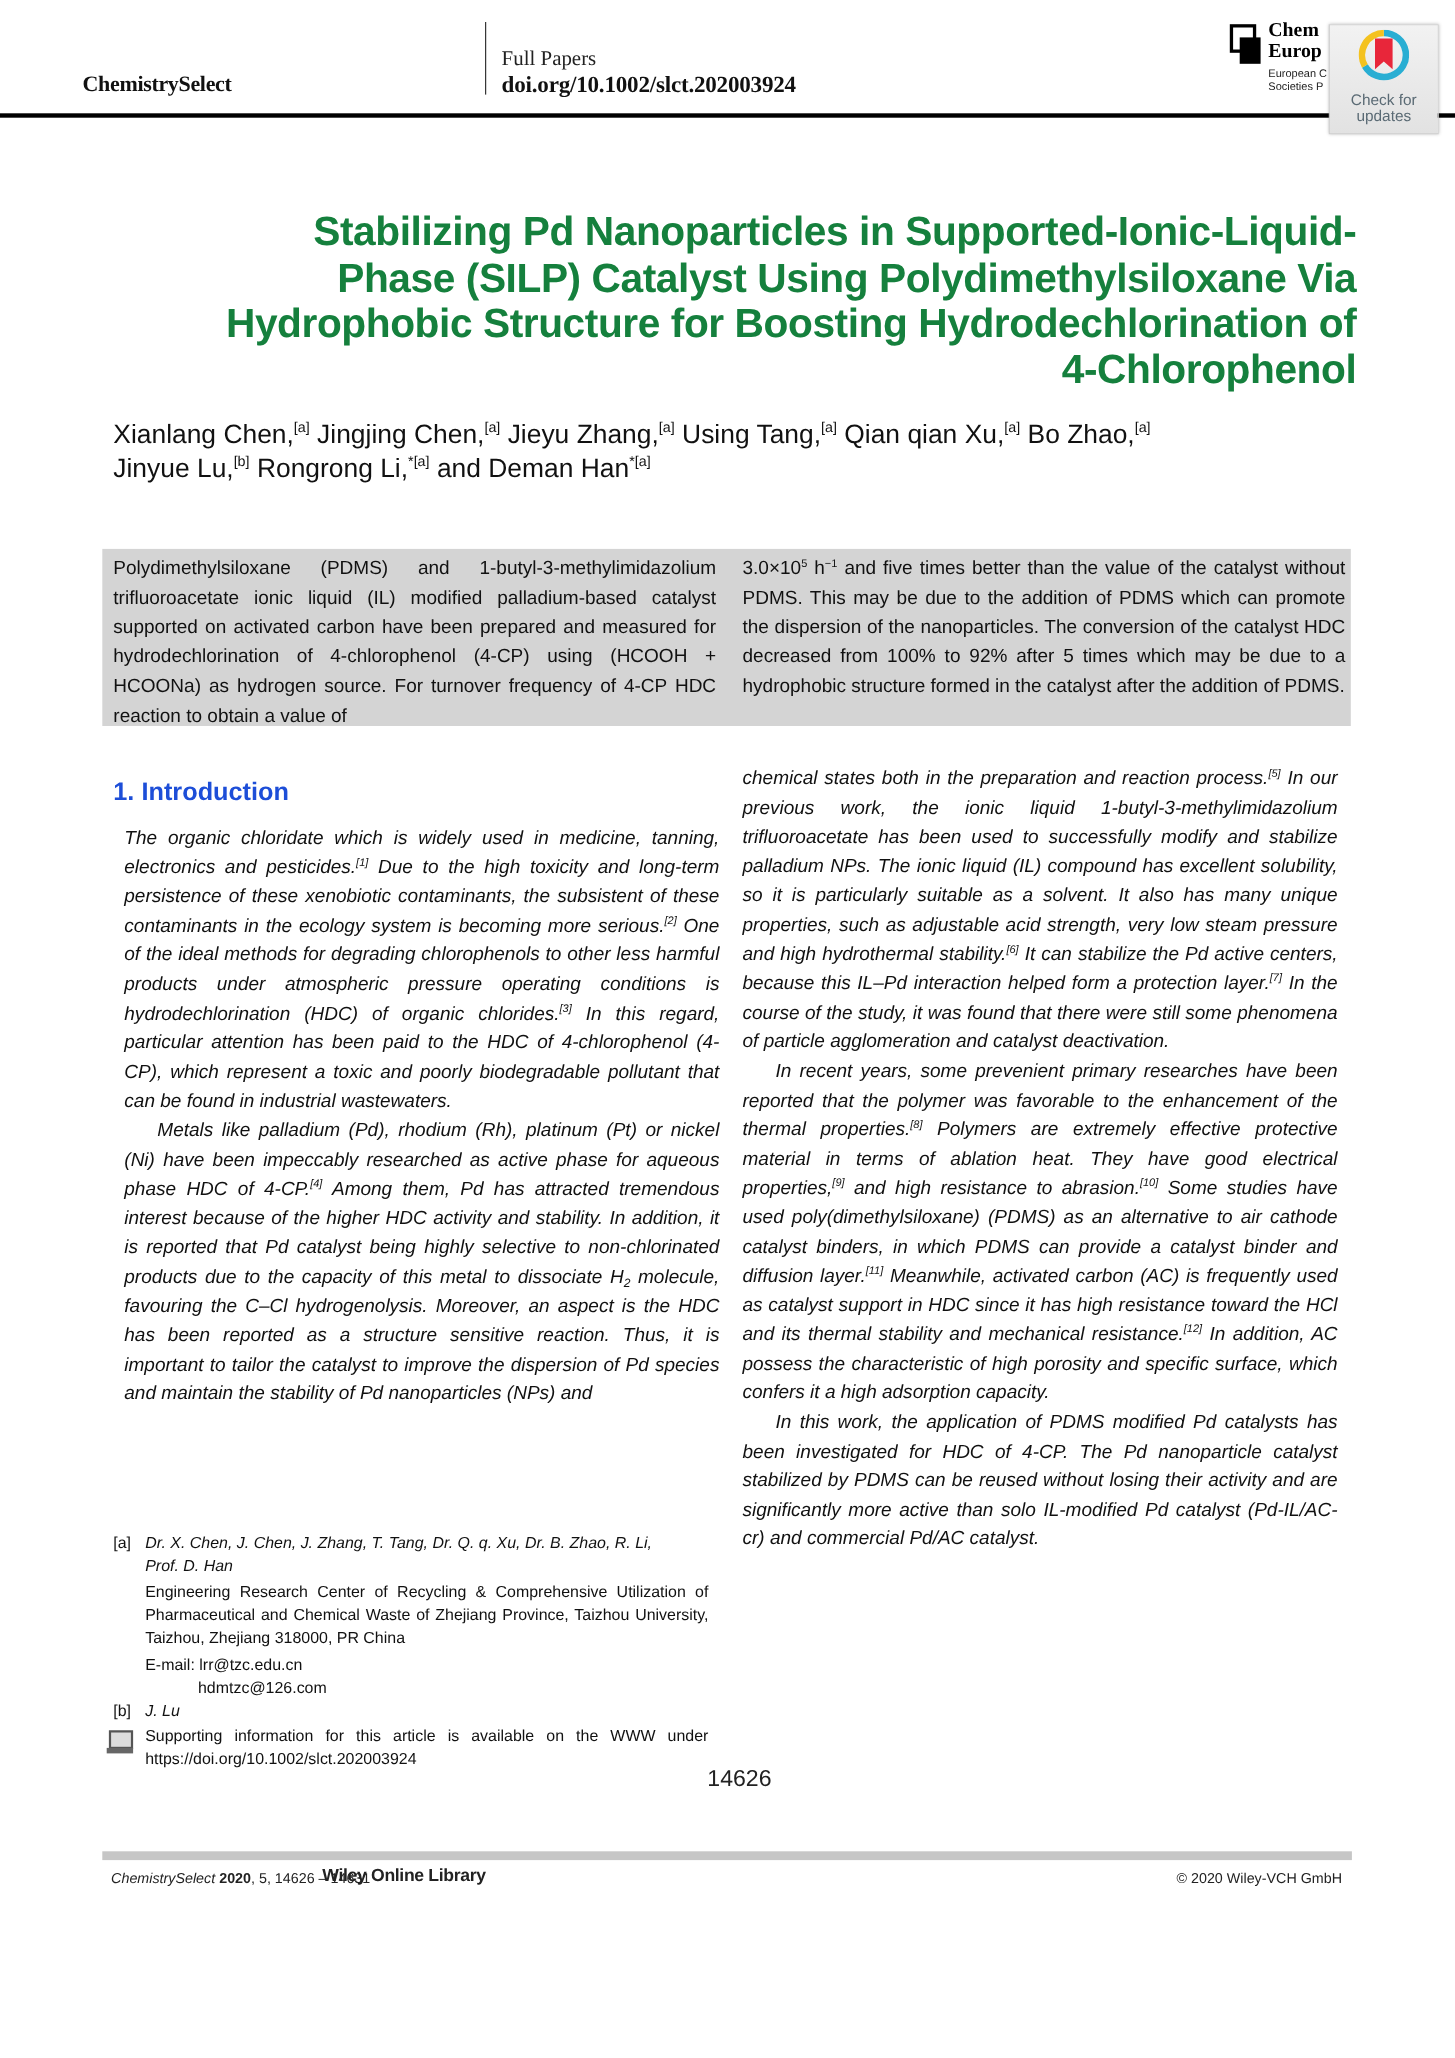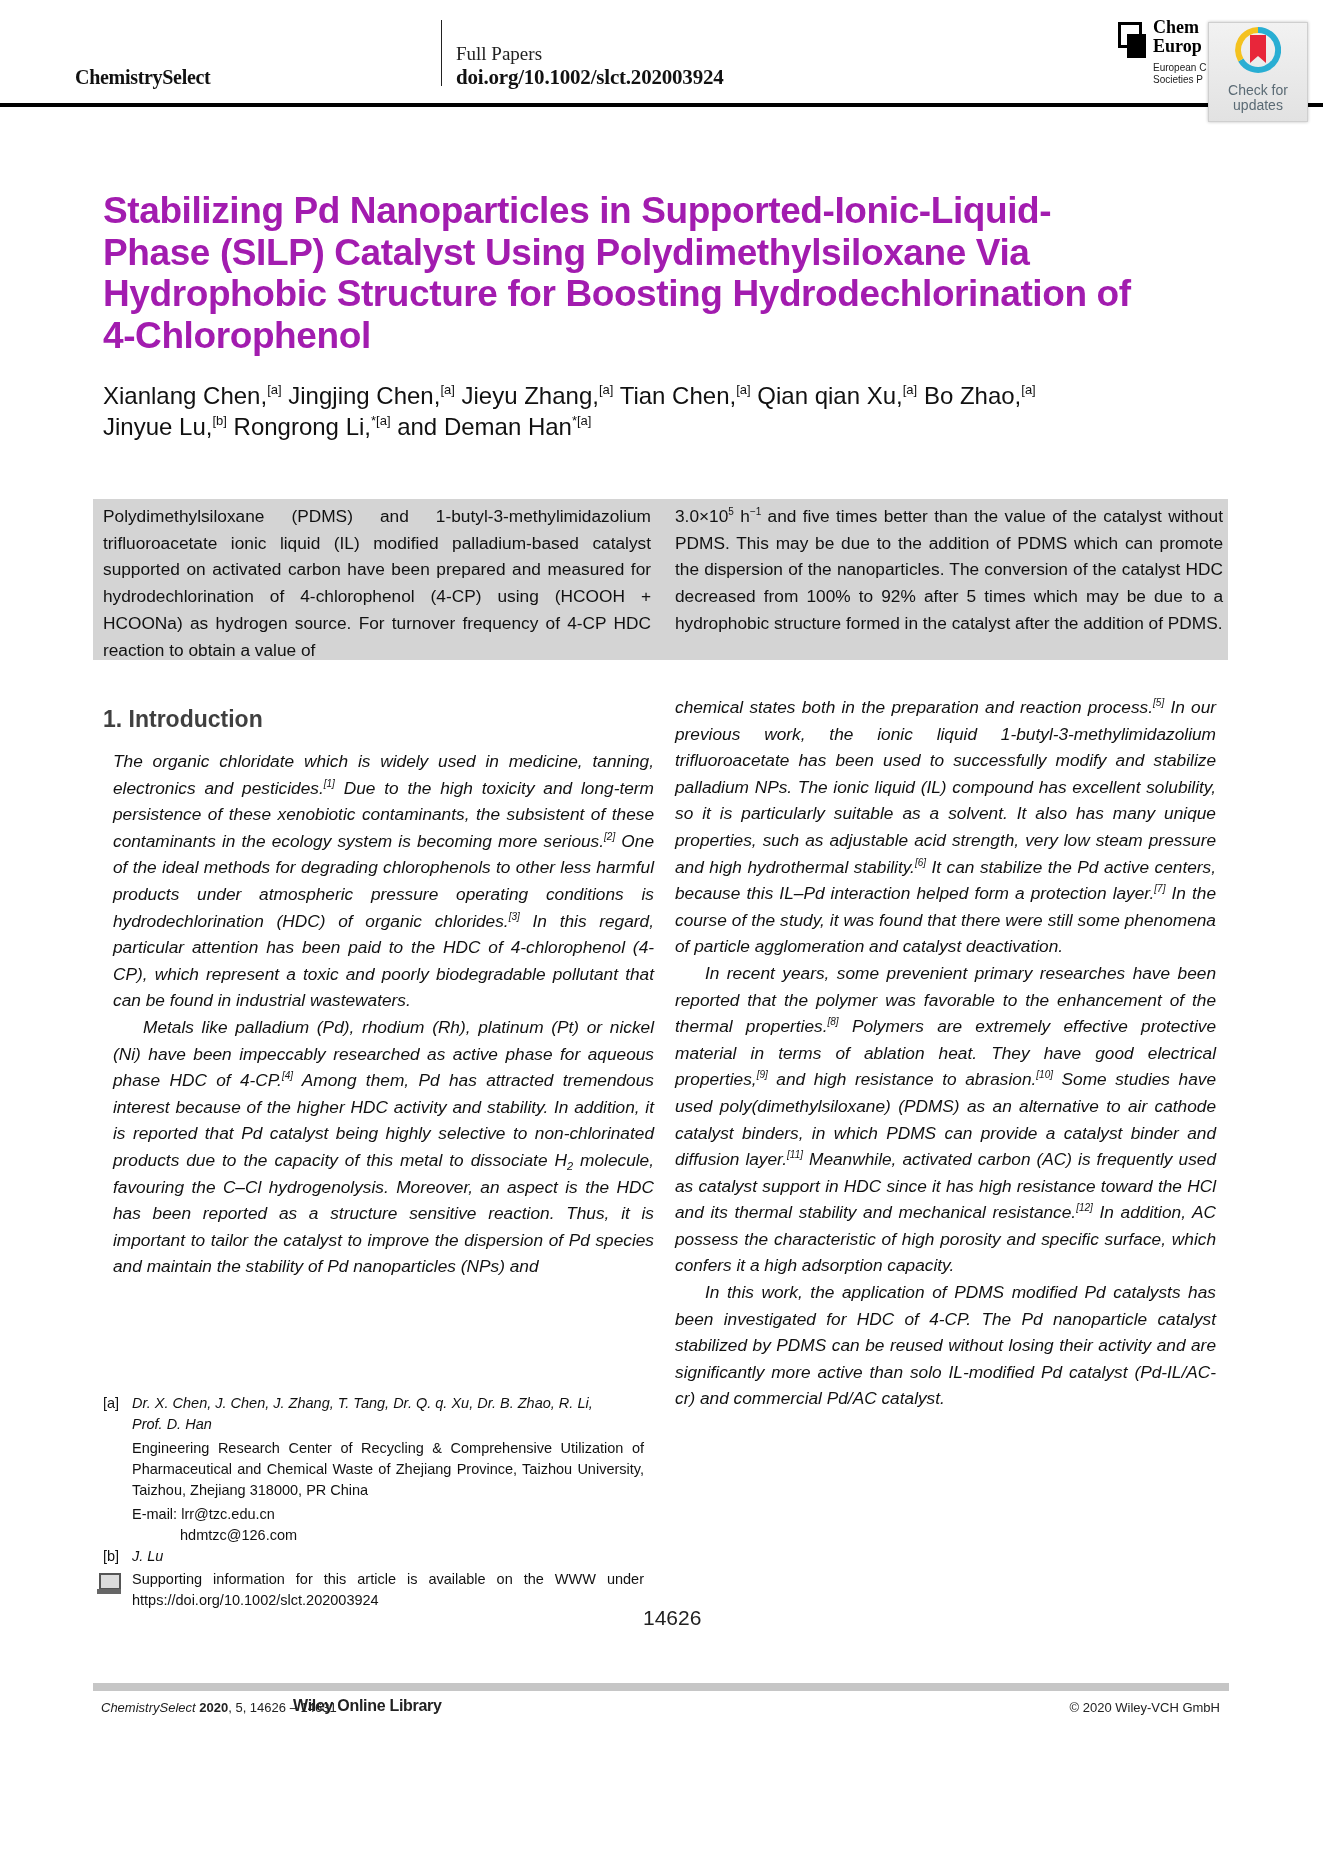--- a/index.html
+++ b/index.html
@@ -24,40 +24,40 @@
                   font-weight: bold; font-size: 18px; line-height: 19px; color: #000; }
   .chempub-sub { position: absolute; left: 35px; top: 44px; font-size: 10px; line-height: 12px; color: #222; white-space: nowrap; }
 
   .cfu { position: absolute; left: 1208px; top: 22px; width: 98px; height: 98px;
          background: linear-gradient(#f2f2f2, #e2e2e2); border: 1px solid #cfcfcf; box-shadow: 0 0 3px rgba(0,0,0,0.25); }
   .cfu svg { position: absolute; left: 26px; top: 4px; }
   .cfu-text { position: absolute; left: 0; width: 98px; top: 60px; text-align: center; font-size: 14px; line-height: 15px; color: #5a6a74; }
 
   
   .title { position: absolute; left: 103px; top: 190px; width: 1130px; font-family: "Liberation Sans", "DejaVu Sans", sans-serif;
-           font-weight: bold; font-size: 37px; line-height: 41.5px; color: #a21caf; letter-spacing: -0.4px; }
+           font-weight: bold; font-size: 37px; line-height: 41.5px; color: #15803d; letter-spacing: -0.4px; text-align: right; }
   .authors { position: absolute; left: 103px; top: 380px; width: 1130px; font-size: 24px; line-height: 31px; color: #111; }
   .authors sup { font-size: 13px; vertical-align: 10px; line-height: 0; }
 
   
   .abstract { position: absolute; left: 93px; top: 499px; width: 1135px; height: 161px; background: #d4d4d4; }
   .abs-col { position: absolute; top: 503px; width: 548px; font-size: 17.3px; line-height: 26.7px; text-align: justify; color: #111; }
   .abs-left { left: 103px; }
   .abs-right { left: 675px; }
   .abs-col sup { font-size: 10px; vertical-align: 7px; line-height: 0; }
 
   
   .col { position: absolute; width: 541px; font-size: 17.3px; line-height: 26.6px; color: #111; text-align: justify; font-style: italic; }
   .col-left { left: 103px; top: 700px; }
   .col-right { left: 675px; top: 694px; }
   .col p { margin: 0; }
   .col p.indent { text-indent: 30px; }
   .col sup { font-size: 10px; vertical-align: 7px; line-height: 0; }
   .col sub { font-size: 11px; vertical-align: -4px; line-height: 0; }
-  .h-intro { position: absolute; left: 103px; top: 706px; font-weight: bold; font-size: 23px; color: #404040; }
+  .h-intro { position: absolute; left: 103px; top: 706px; font-weight: bold; font-size: 23px; color: #1d4ed8; }
   .col-left { top: 748px; margin-left: 10px; }
 
   
   .fn { position: absolute; left: 103px; top: 1393px; width: 541px; font-size: 14.5px; line-height: 21px; color: #111; }
   .fn-row { position: relative; padding-left: 29px; }
   .fn-key { position: absolute; left: 0; top: 0; }
   .fn-names { font-style: italic; }
   .fn-just { text-align: justify; text-align-last: left; }
   .fn-just-full { text-align: justify; text-align-last: justify; }
   .fn-email2 { padding-left: 48px; }
@@ -118,21 +118,21 @@
   <div>Phase (SILP) Catalyst Using Polydimethylsiloxane Via</div>
   <div>Hydrophobic Structure for Boosting Hydrodechlorination of</div>
   <div>4-Chlorophenol</div>
 </div>
 
 <div class="authors">
   <div>
     <span>Xianlang Chen,</span><sup>[a]</sup>
     <span>Jingjing Chen,</span><sup>[a]</sup>
     <span>Jieyu Zhang,</span><sup>[a]</sup>
-    <span>Tian Chen,</span><sup>[a]</sup>
+    <span>Using Tang,</span><sup>[a]</sup>
     <span>Qian qian Xu,</span><sup>[a]</sup>
     <span>Bo Zhao,</span><sup>[a]</sup>
   </div>
   <div>
     <span>Jinyue Lu,</span><sup>[b]</sup>
     <span>Rongrong Li,</span><sup>*[a]</sup>
     <span>and Deman Han</span><sup>*[a]</sup>
   </div>
 </div>
 

